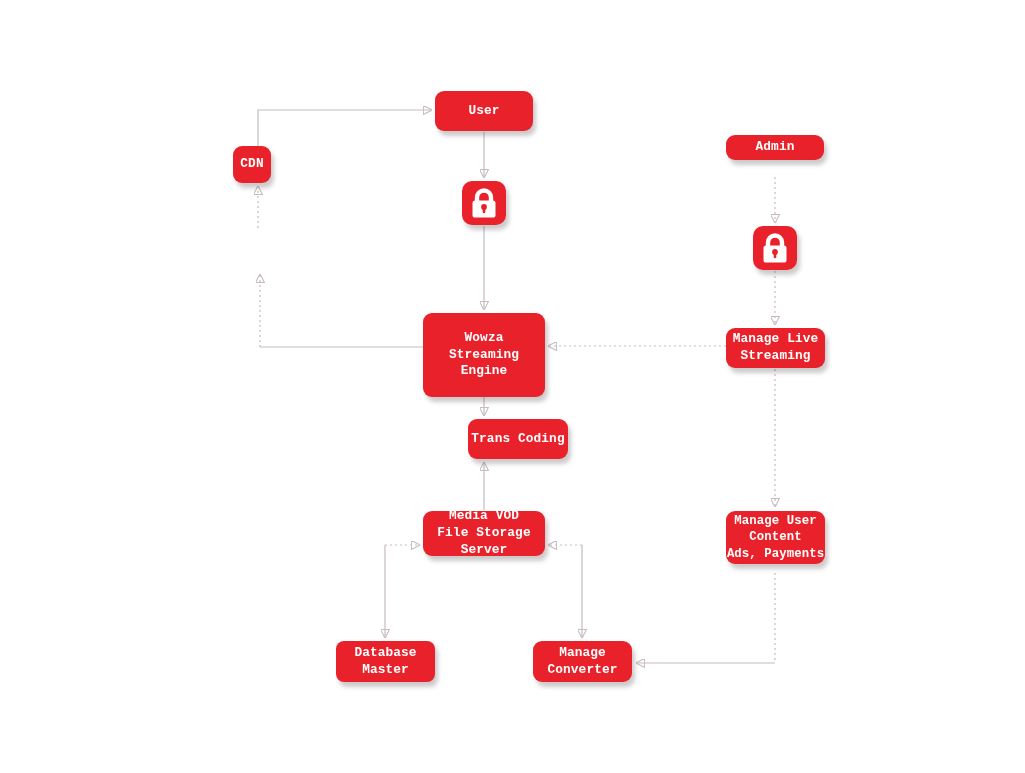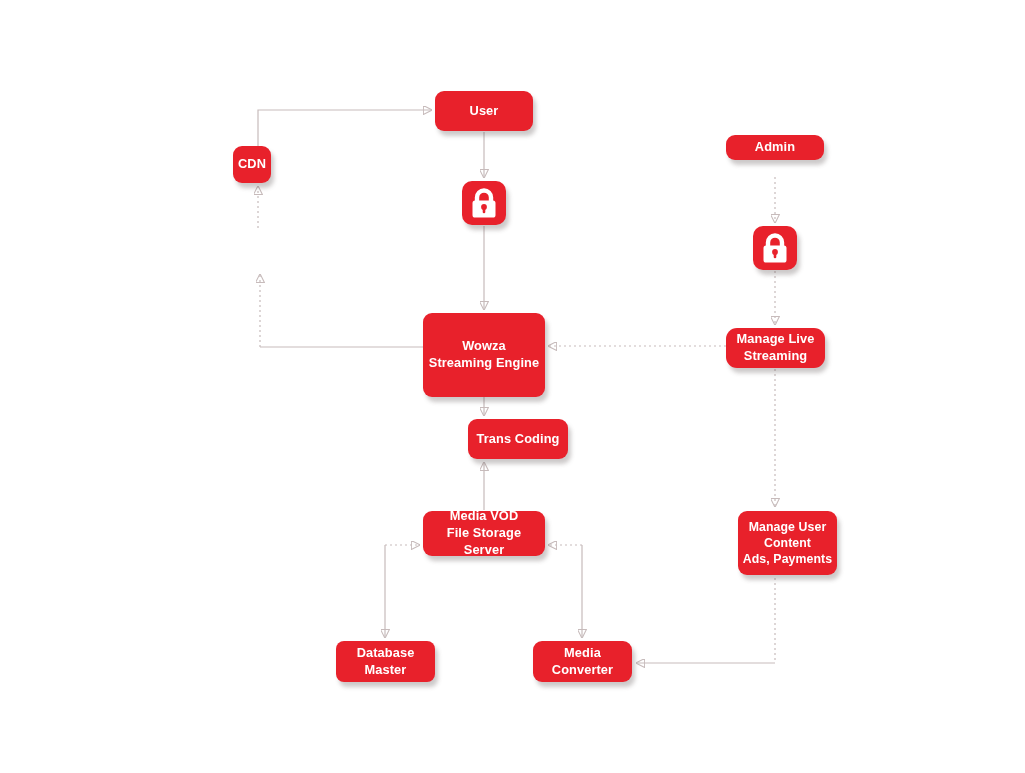--- a/index.html
+++ b/index.html
@@ -1,20 +1,20 @@
 <!DOCTYPE html>
 <html><head>
 <meta charset="utf-8">
 <style>
   html,body{margin:0;padding:0;background:#ffffff;}
   .canvas{
     position:relative;
     width:1025px;height:773px;
     background:#ffffff;
-    font-family:Liberation Sans, sans-serif;
+    font-family:Liberation Mono, monospace;
     overflow:hidden;
   }
   svg.edges{position:absolute;left:0;top:0;width:1025px;height:773px;}
   svg.edges path{fill:none;stroke:#c7bbbb;stroke-width:1.2;}
   svg.edges path.dotted{stroke-dasharray:2 3;}
   .node{
     position:absolute;
     background:#e8212b;
     color:#ffffff;
     border-radius:9px;
@@ -28,24 +28,24 @@
     letter-spacing:.1px;
   }
   .lock{border-radius:10px;}
   #n-user{left:435px;top:91px;width:98px;height:40px;}
   #n-cdn{left:233px;top:146px;width:38px;height:37px;}
   #n-adaptive{left:211px;top:229px;width:99px;height:42px;font-size:12.3px;}
   #n-admin{left:726px;top:135px;width:98px;height:25px;}
   #n-lock-user{left:462px;top:181px;width:44px;height:44px;}
   #n-lock-admin{left:753px;top:226px;width:44px;height:44px;}
   #n-wowza{left:423px;top:313px;width:122px;height:84px;}
-  #n-manage-live{left:726px;top:328px;width:99px;height:40px;border-radius:11px;}
+  #n-manage-live{left:726px;top:328px;width:99px;height:40px;}
   #n-trans{left:433px;top:419px;width:100px;height:40px;margin-left:35px;}
   #n-media-vod{left:423px;top:511px;width:122px;height:45px;}
-  #n-manage-user{left:726px;top:511px;width:99px;height:64px;font-size:12.3px;margin-left:12px;}
+  #n-manage-user{left:726px;top:511px;width:99px;height:53px;font-size:12.3px;}
   #n-db-master{left:336px;top:641px;width:99px;height:41px;border-radius:8px;}
   #n-converter{left:533px;top:641px;width:99px;height:41px;}
 </style>
 </head>
 <body>
 
 <div class="canvas">
 
   <svg class="edges" viewBox="0 0 1025 773">
     <defs>
@@ -124,16 +124,16 @@
 File Storage
 Server</div>
 
   <div class="node box" id="n-manage-user">Manage User
 Content
 Ads, Payments</div>
 
   <div class="node box" id="n-db-master">Database
 Master</div>
 
-  <div class="node box" id="n-converter">Media
+  <div class="node box" id="n-converter">Manage
 Converter</div>
 
 </div>
 
 </body></html>

